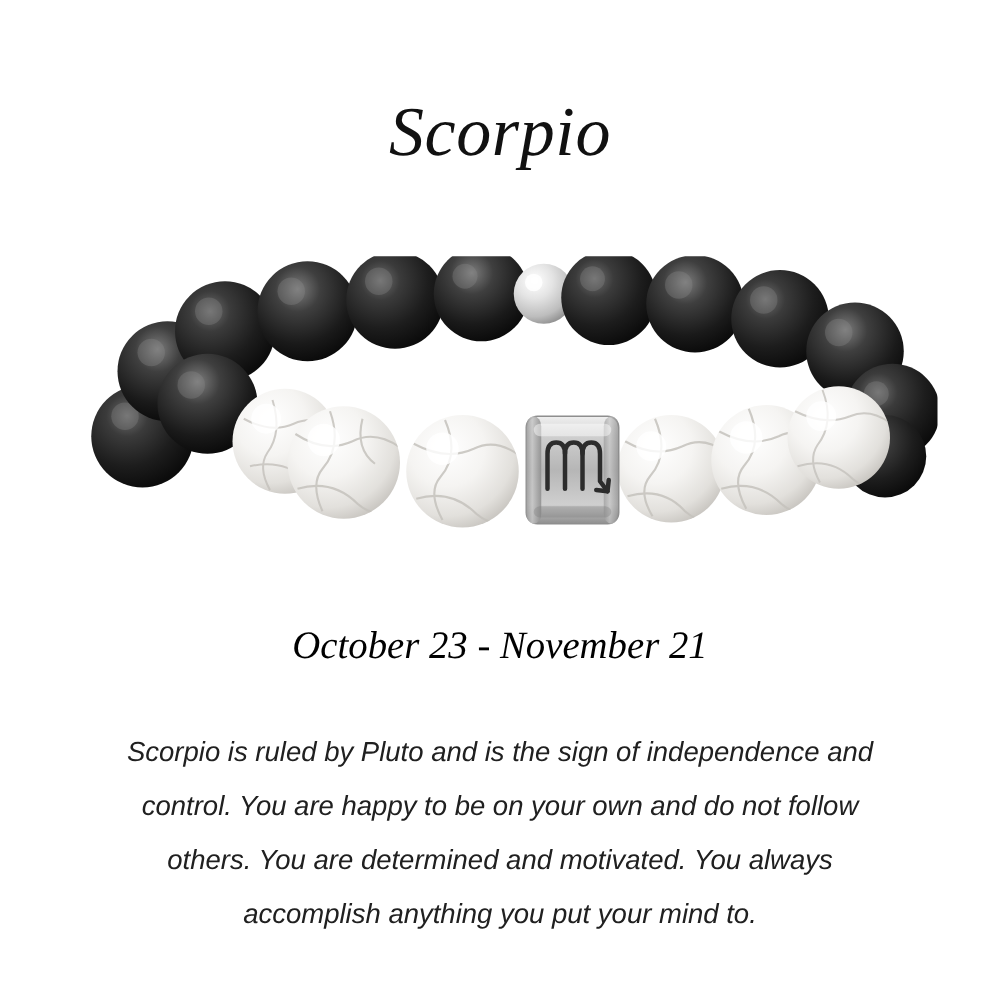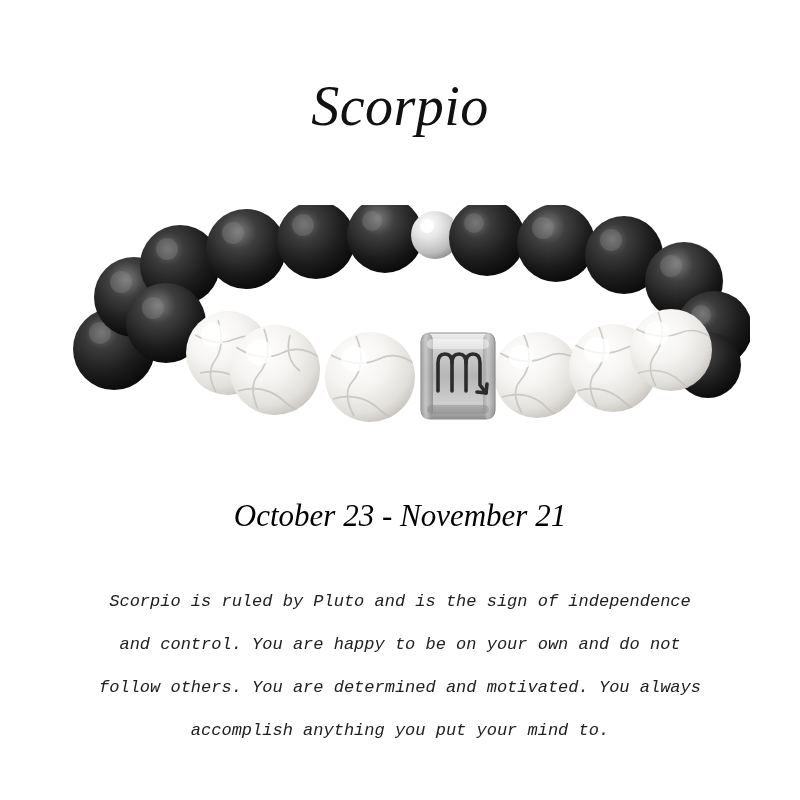--- a/index.html
+++ b/index.html
@@ -60,23 +60,23 @@
     color: #000000;
   }
 
   
   .description {
     position: absolute;
     top: 580px;
     left: 95px;
     width: 610px;
     text-align: center;
-    font-family: Liberation Mono, monospace;
+    font-family: Liberation Sans, sans-serif;
     font-style: italic;
-    font-size: 17px;
+    font-size: 22px;
     line-height: 43px;
     color: #202020;
   }
 </style>
 </head>
 <body>
 
 <div class="page">
 
   <div class="title">Scorpio</div>

